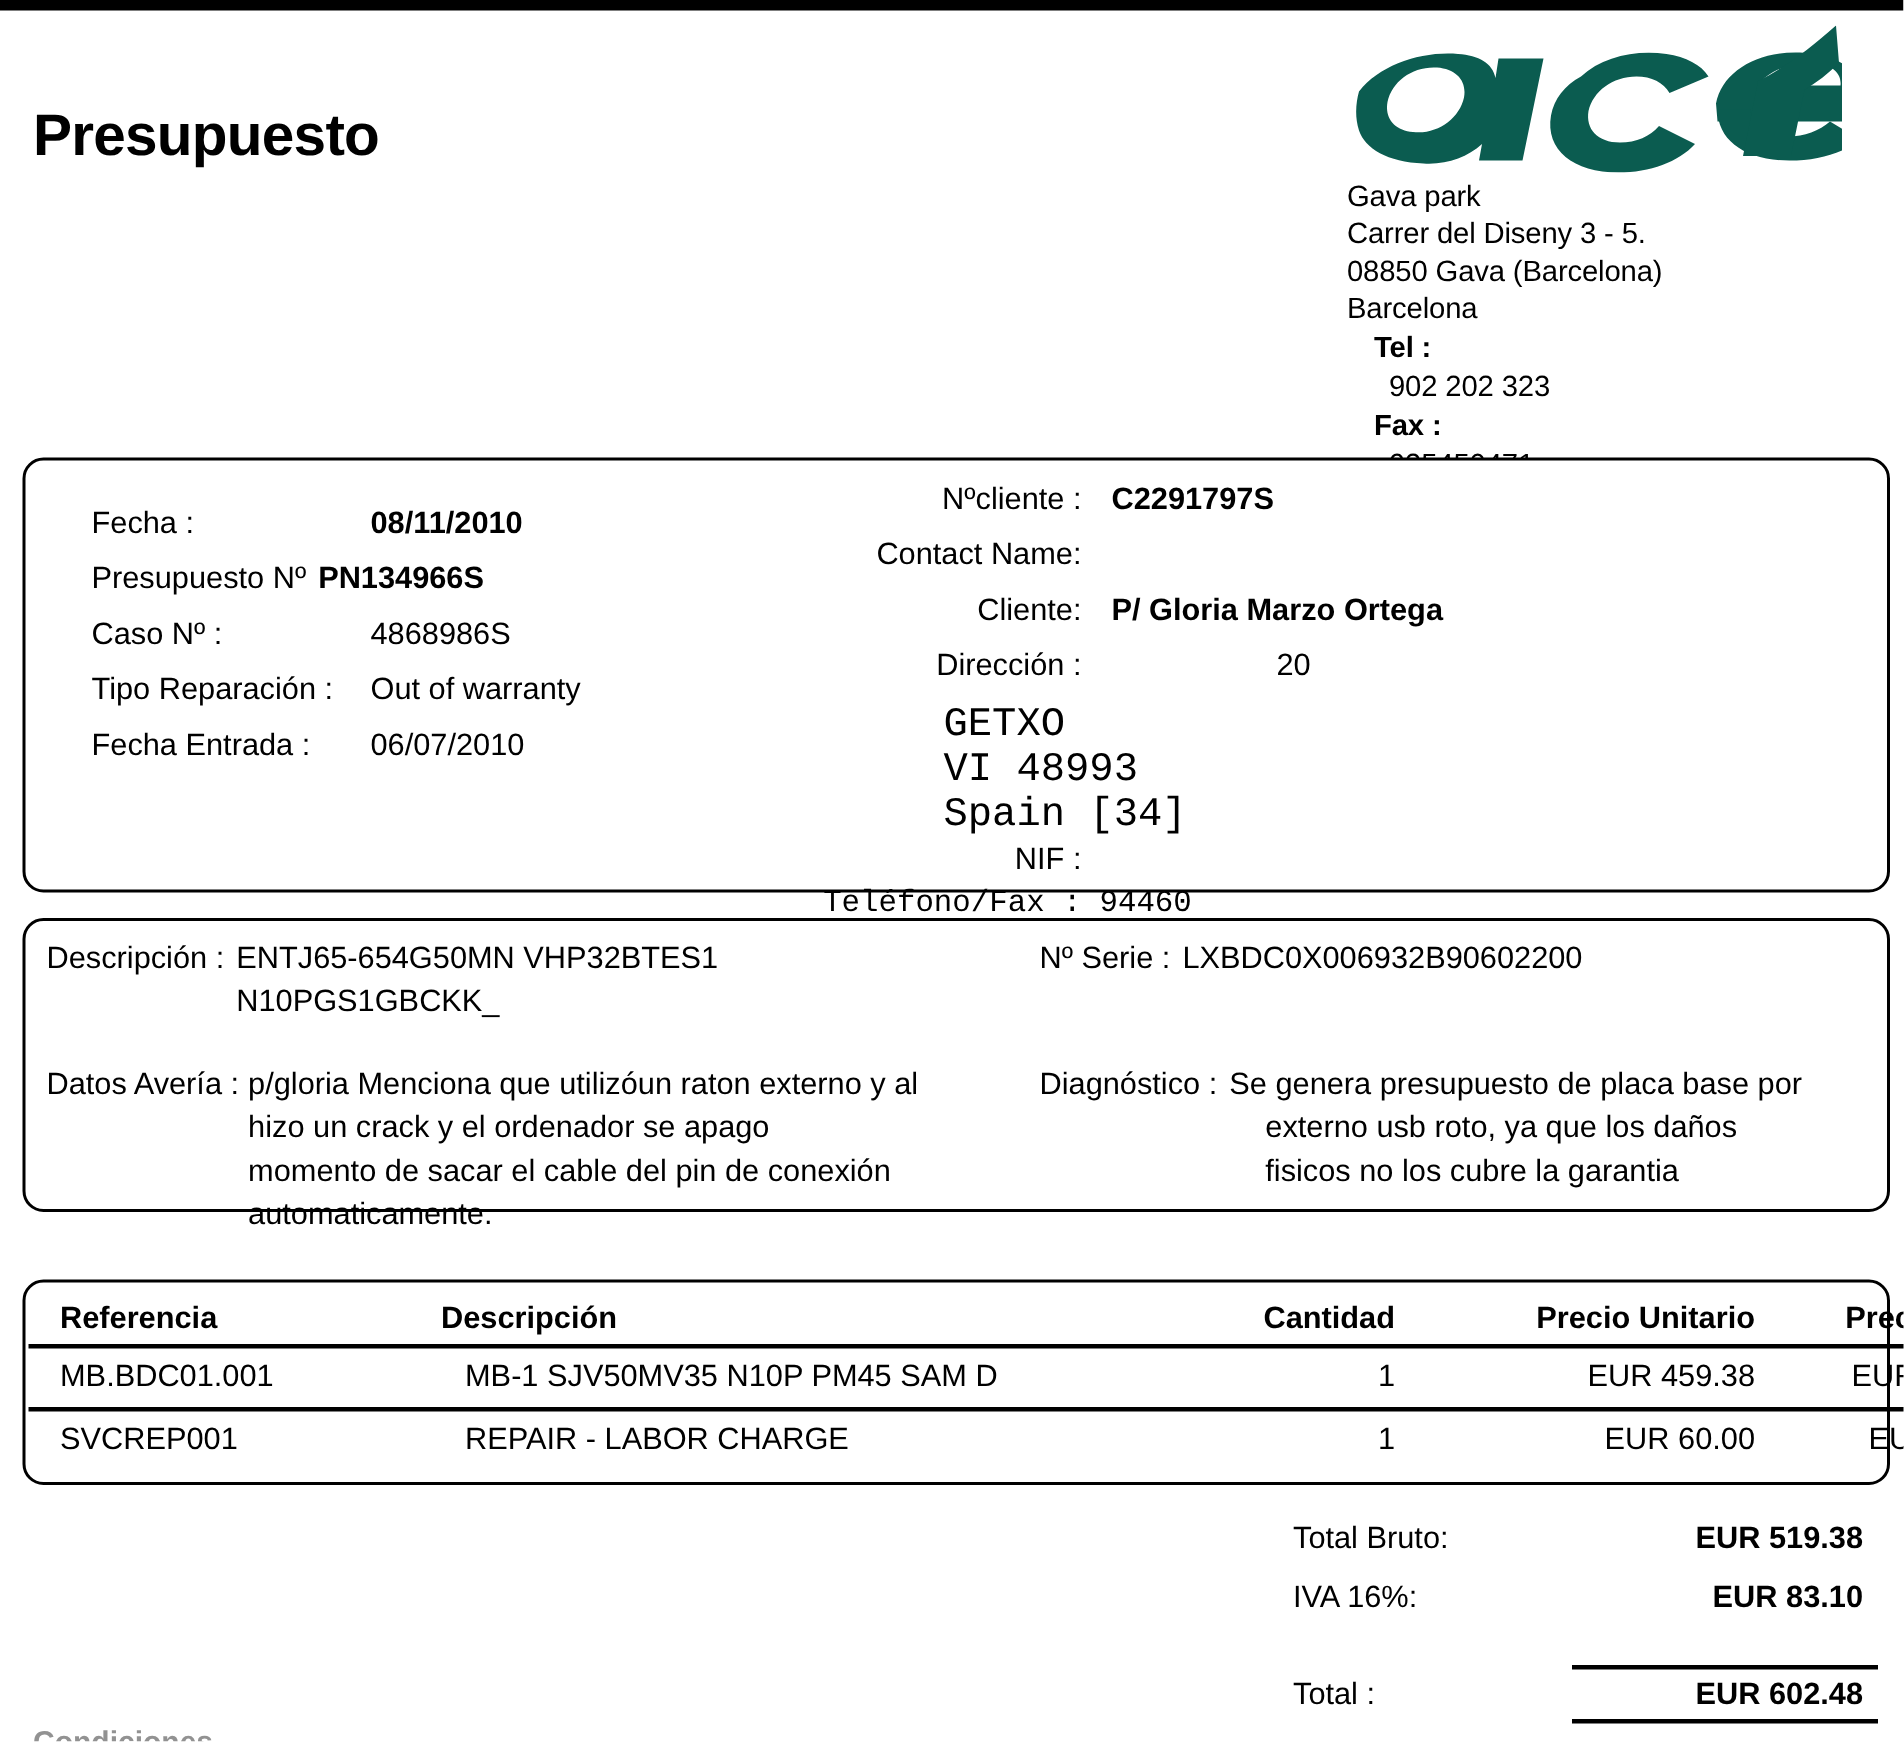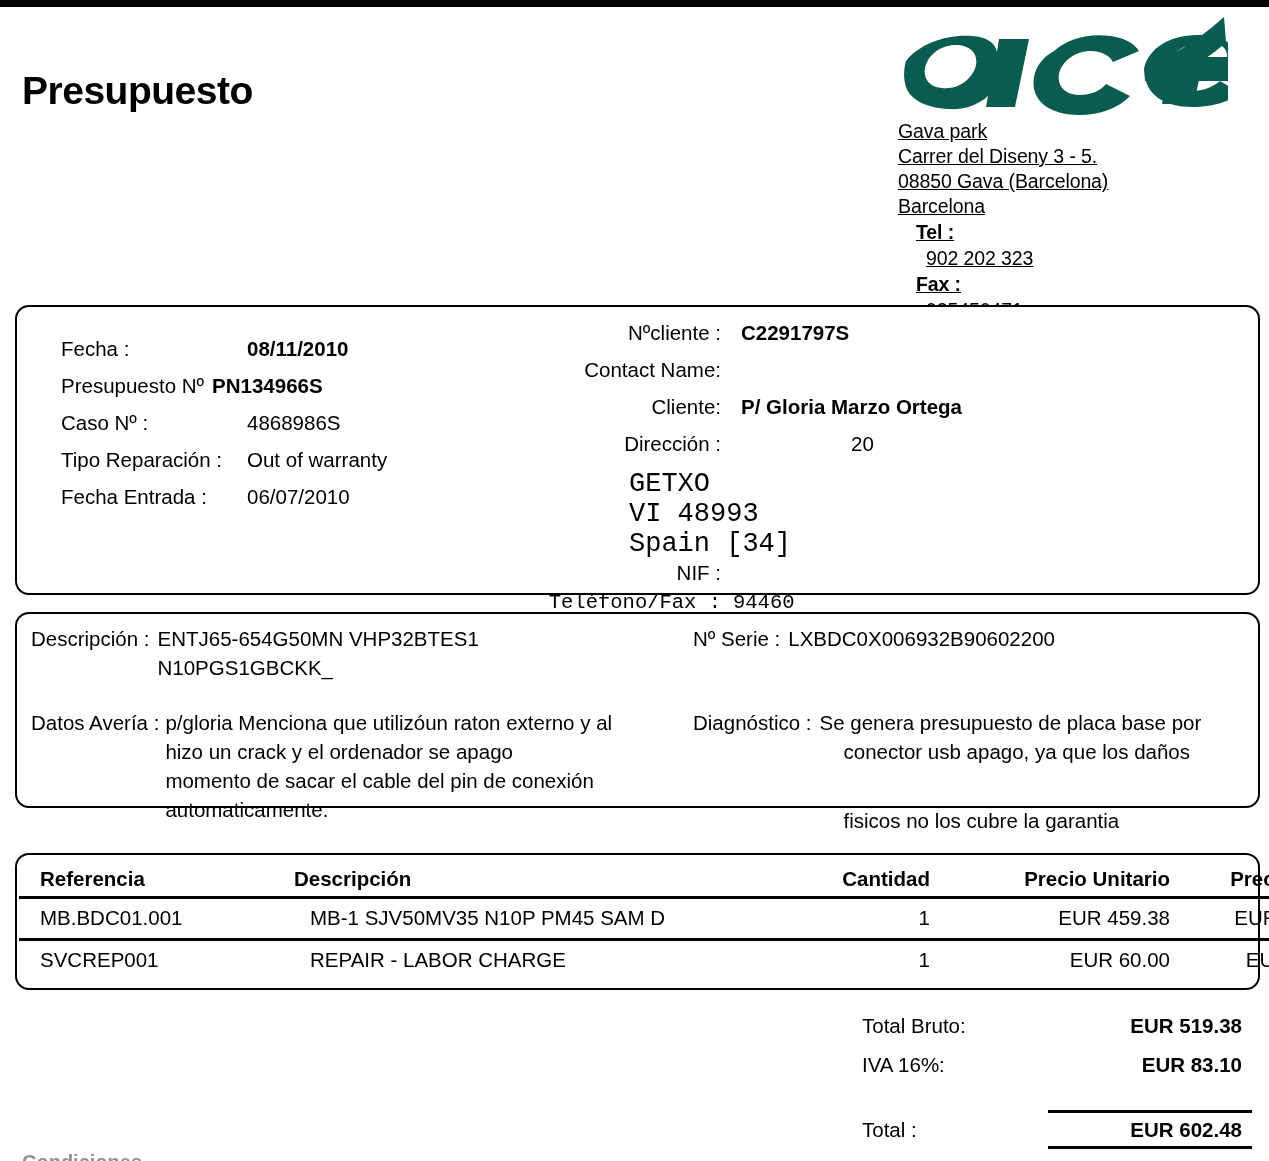--- a/index.html
+++ b/index.html
@@ -45,21 +45,20 @@
   .acer-logo {
     display: block;
     width: 330px;
     height: 98px;
   }
   .addr {
     margin-top: 4px;
     font-size: 19.5px;
     line-height: 25px;
     letter-spacing: -0.1px;
-    text-decoration: underline;
   }
   .addr .line { white-space: pre; }
   .tel-row {
     display: flex;
     margin-left: 18px;
     line-height: 26px;
     flex-direction: column;
   }
   .tel-row .lbl {
     font-weight: bold;
@@ -347,25 +346,25 @@
     <div class="dl-row">
       <span class="lbl" style="visibility:hidden;">Nº Serie :</span>
     </div>
 
     <div class="dl-row diag">
       <span class="lbl">Diagnóstico :</span>
       <span class="val" style="padding-left:8px;">Se genera presupuesto de placa base por</span>
     </div>
     <div class="dl-row">
       <span class="lbl" style="visibility:hidden;">Diagnóstico :</span>
-      <span class="val" style="padding-left:32px;">conector usb apago, ya que los daños</span>
+      <span class="val" style="padding-left:32px;">externo usb roto, ya que los daños</span>
     </div>
     <div class="dl-row">
       <span class="lbl" style="visibility:hidden;">Diagnóstico :</span>
-      <span class="val" style="padding-left:32px;margin-top:40px;">fisicos no los cubre la garantia</span>
+      <span class="val" style="padding-left:32px;">fisicos no los cubre la garantia</span>
     </div>
   </div>
 </div>
 
 <div class="panel" id="items-panel">
   <table class="items-table">
     <thead>
       <tr>
         <th class="c-ref">Referencia</th>
         <th class="c-desc">Descripción</th>

